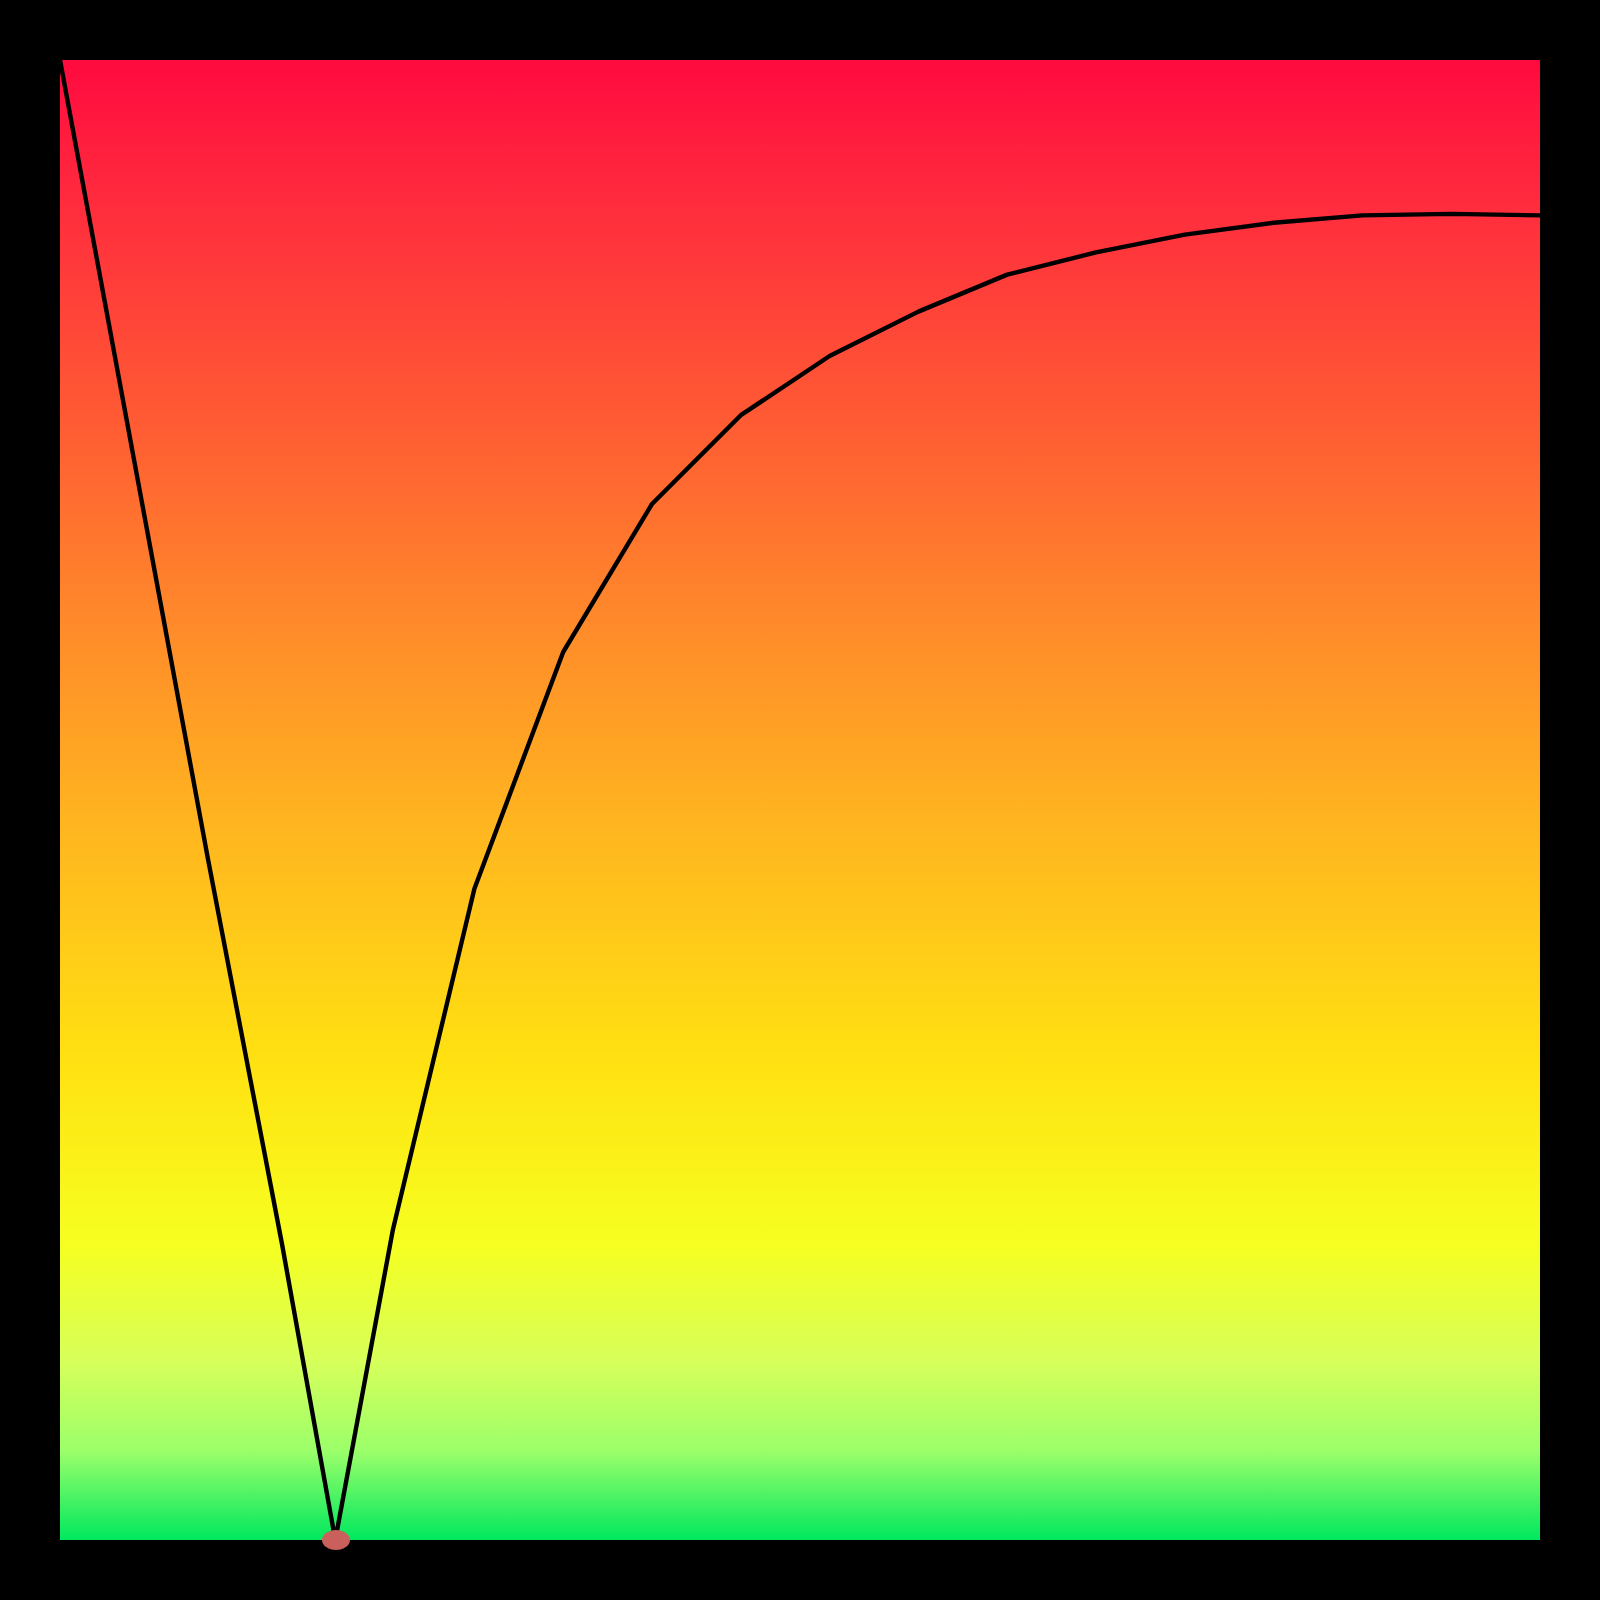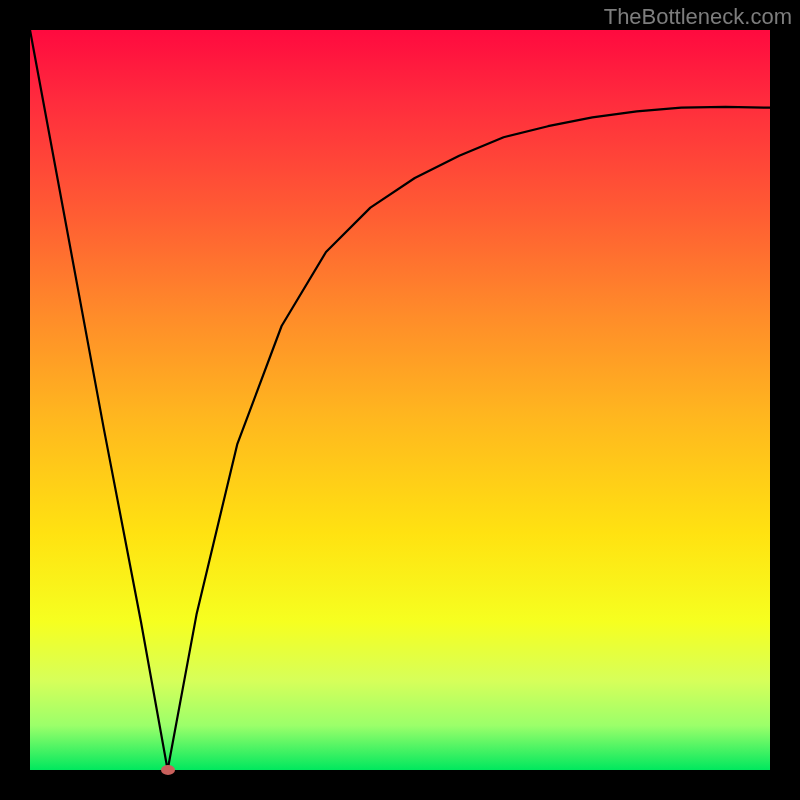--- a/index.html
+++ b/index.html
@@ -64,15 +64,14 @@
 
 <div class="frame">
 
   <div class="plot-area">
     <svg class="curve-svg" viewBox="0 0 740 740" preserveAspectRatio="none">
       <path id="curve" class="curve-path" d="M0.00 0.00 L37.00 199.80 L74.00 399.60 L111.00 592.00 L137.64 740.00 L166.50 584.60 L207.20 414.40 L251.60 296.00 L296.00 222.00 L340.40 177.60 L384.80 148.00 L429.20 125.80 L473.60 107.30 L518.00 96.20 L562.40 87.32 L606.80 81.40 L651.20 77.70 L695.60 76.96 L740.00 77.70"></path>
     </svg>
     <div id="marker" class="marker" style="left: 137.64px; top: 740px; background: rgb(201, 96, 92);"></div>
   </div>
 
-  <div class="watermark">TheBottleneck.com</div>
 
 </div>
 
 </body></html>

